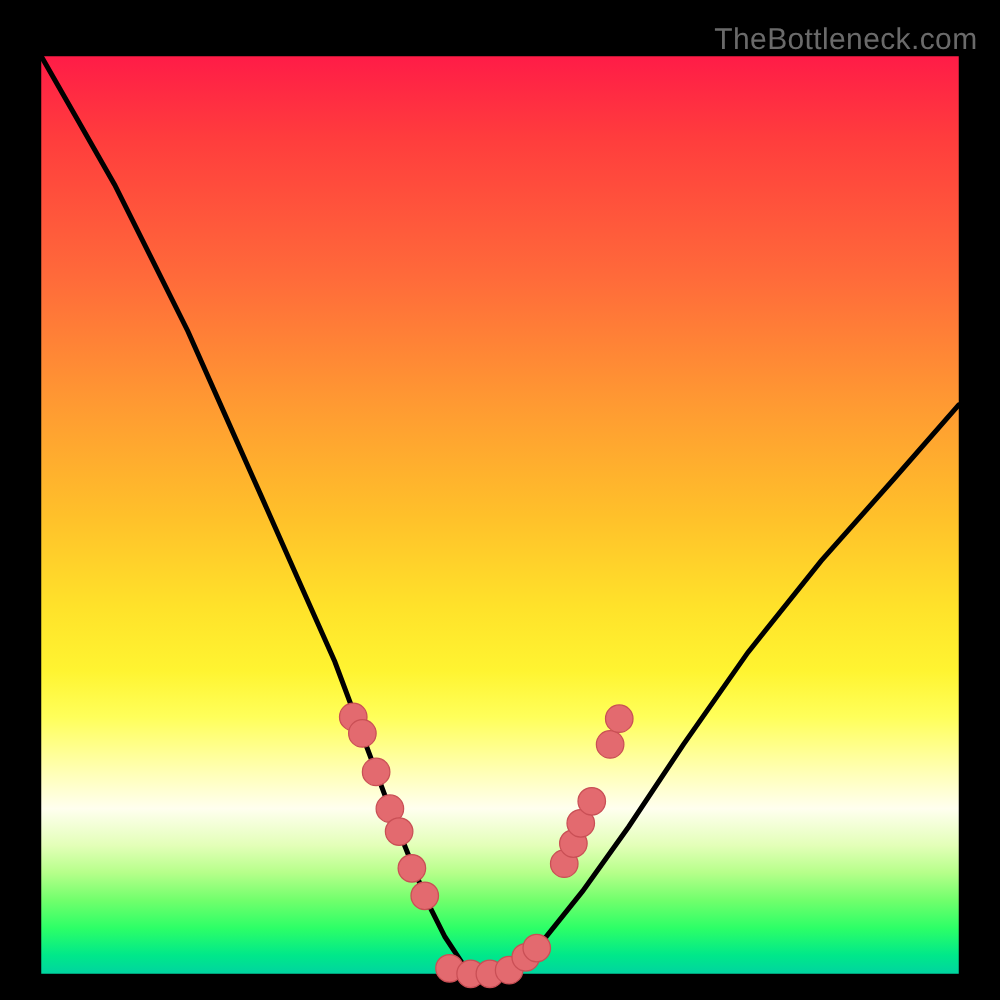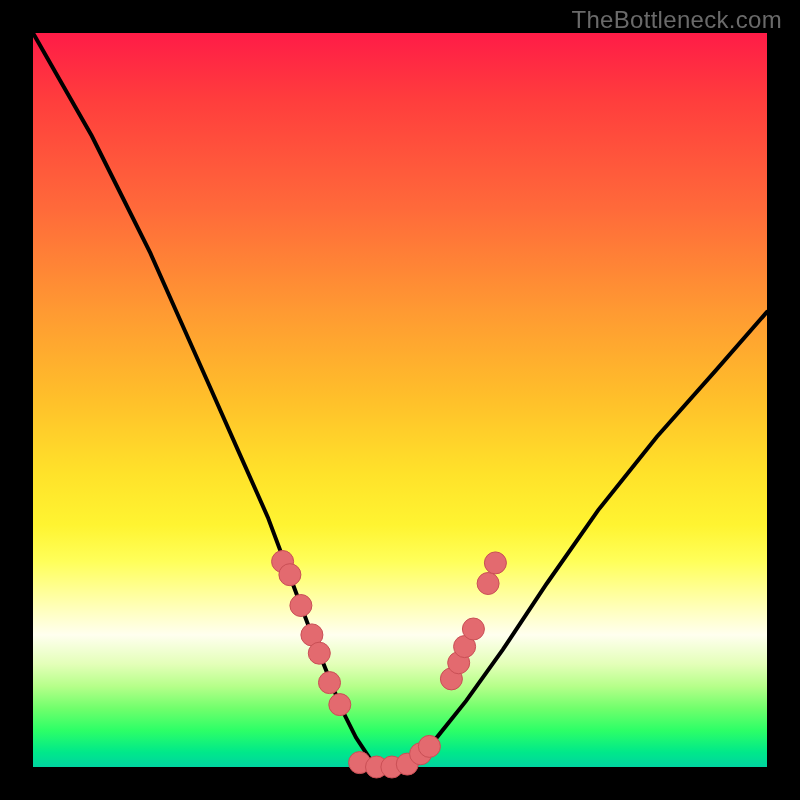--- a/index.html
+++ b/index.html
@@ -9,20 +9,21 @@
     height: 800px;
     overflow: hidden;
     background: #000;
     font-family: Arial, Helvetica, sans-serif;
   }
   .frame {
     position: relative;
     width: 800px;
     height: 620px;
     background: #000;
+    margin-top: 12px;
   }
   .plot-area {
     position: absolute;
     left: 33px;
     top: 33px;
     width: 734px;
     height: 734px;
     background: linear-gradient(to bottom,
       #ff1c47 0%,
       #ff3d3d 9%,

